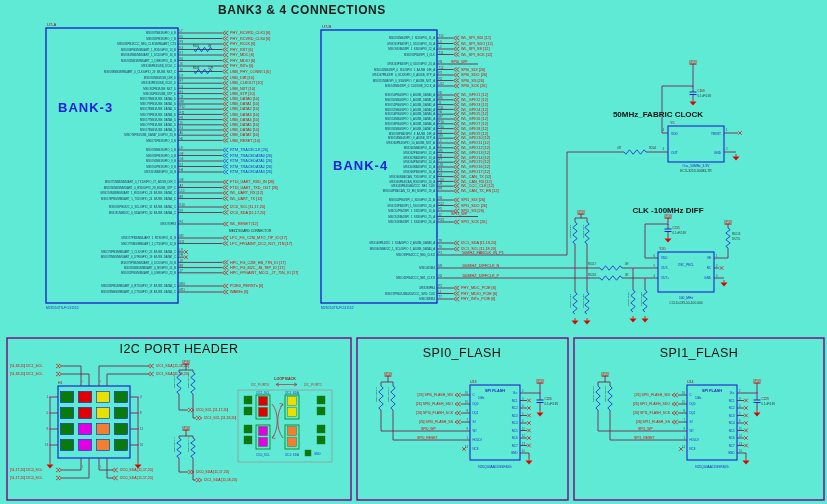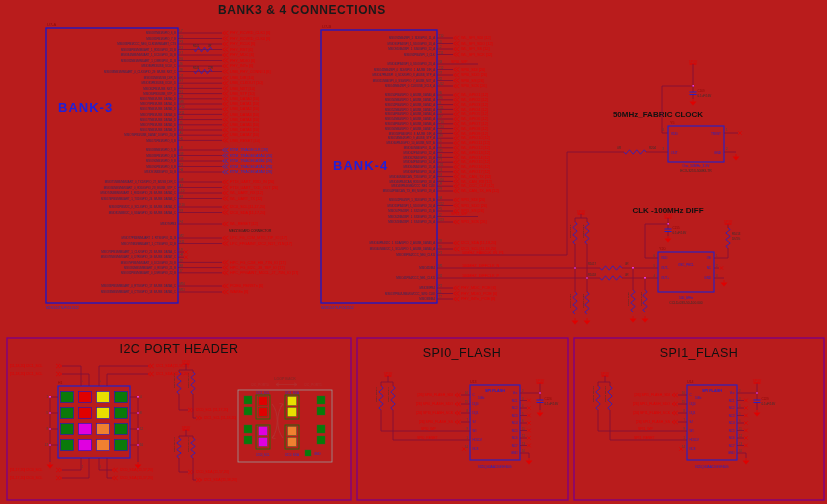--- a/index.html
+++ b/index.html
@@ -1,16 +1,16 @@
 <!DOCTYPE html>
 <html><head>
 <meta charset="utf-8">
 <style>
   html,body{margin:0;padding:0;background:#fff}
-  .sheet{position:relative;width:827px;height:504px;background:#b91c1c;overflow:hidden}
+  .sheet{position:relative;width:827px;height:504px;background:#5eead4;overflow:hidden}
   svg{font-family:"Liberation Sans",sans-serif}
   svg text{font-family:"Liberation Sans",sans-serif}
   .sheet-title{font-size:12px;font-weight:bold;letter-spacing:.6px;fill:#1a1a1a}
   .bank-label{font-size:13px;font-weight:bold;letter-spacing:1px;fill:#2020d8}
   .blk-title{font-size:12.5px;fill:#111;font-weight:500;letter-spacing:.4px}
   .sub-title{font-size:8px;font-weight:bold;fill:#111}
   .refdes{font-size:4px;fill:#8a0a0a}
   .part{font-size:3.4px;fill:#2233cc}
   .note{font-size:3.2px;fill:#222}
 </style>

